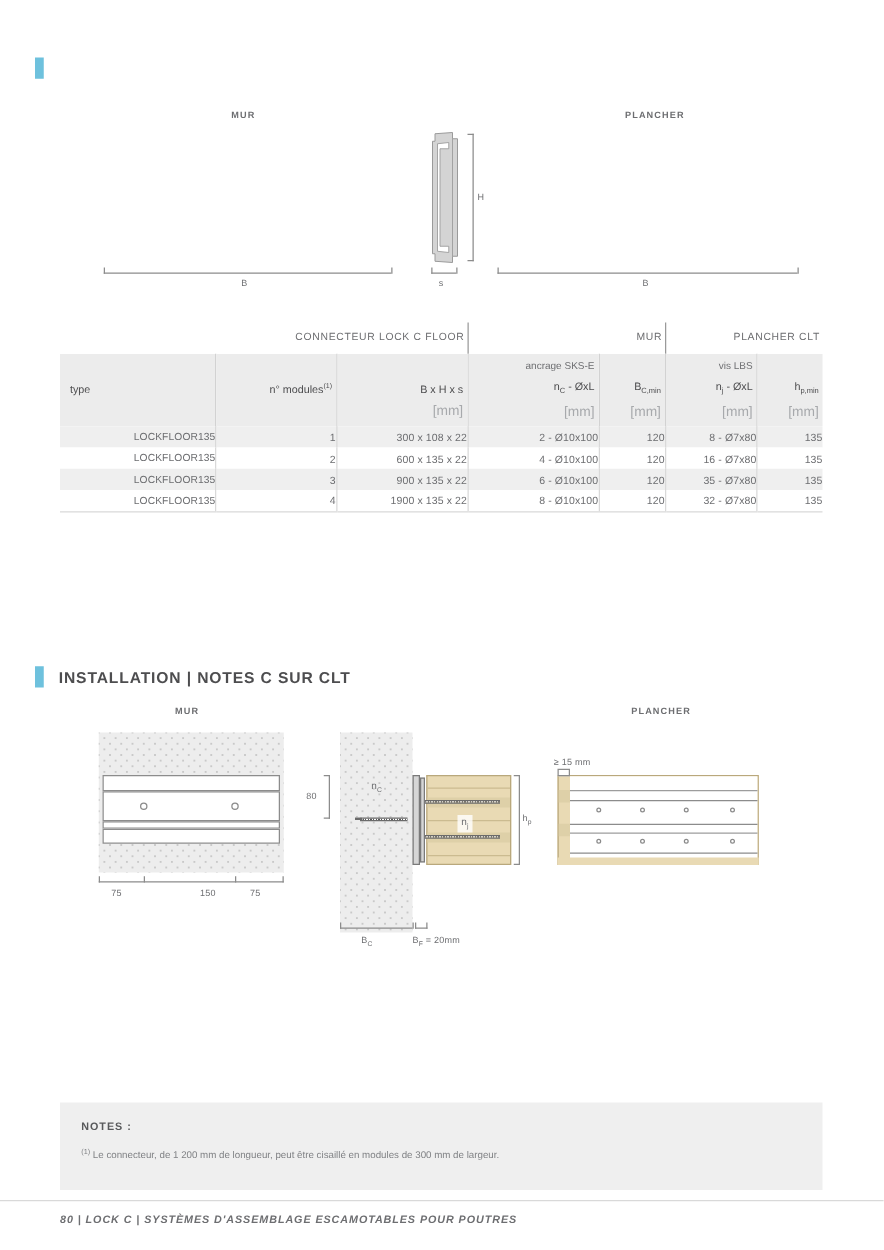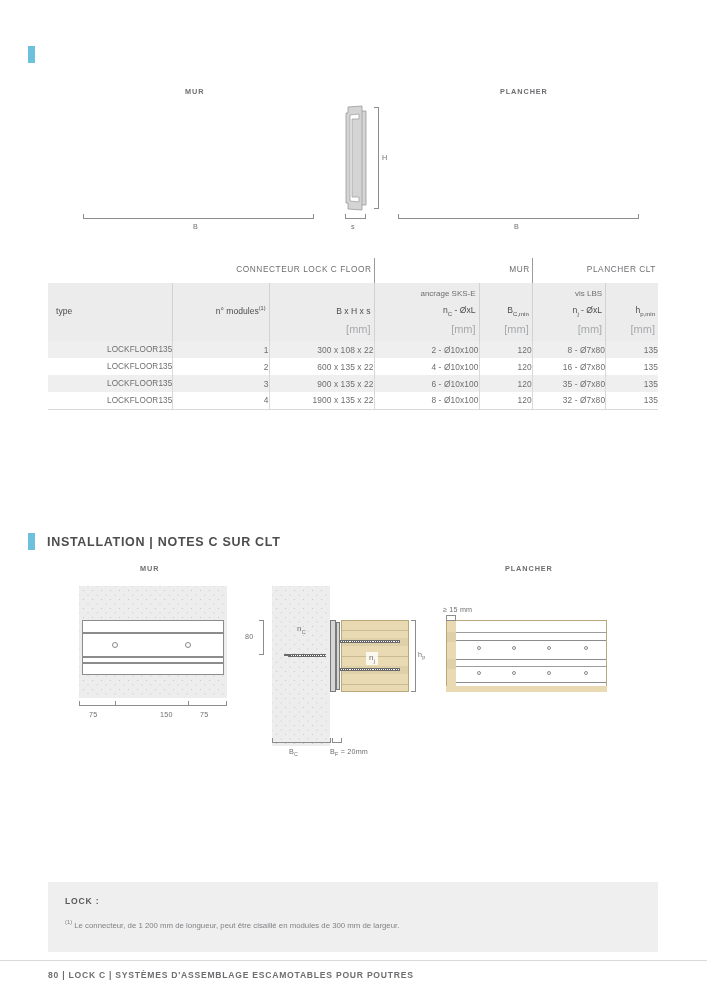--- a/index.html
+++ b/index.html
@@ -137,21 +137,21 @@
   }
   .note-item sup { font-size: 5.8px; }
 
   
   #footer {
     position: absolute; left: 0; top: 960px; width: 707px; height: 40px;
   }
   .footer-rule { position: absolute; left: 0; top: 0; width: 707px; height: 1px; background: #d9d9d9; }
   .footer-text {
     position: absolute; left: 48px; top: 10px;
-    font-size: 8.6px; font-weight: bold; letter-spacing: .75px; color: #6d6e71;
+    font-size: 8.6px; font-weight: bold; letter-spacing: .75px; color: #6d6e71; font-style: italic;
   }
 </style>
 </head>
 <body>
 
 <div class="page">
 
   <div class="section-head" style="left:28px; top:46px;">
     <div class="accent-bar"></div>
   </div>
@@ -375,21 +375,21 @@
     <div class="hole sm" style="left:477px; top:111px;"></div>
     <div class="hole sm" style="left:512px; top:111px;"></div>
     <div class="hole sm" style="left:547px; top:111px;"></div>
     <div class="hole sm" style="left:584px; top:111px;"></div>
 
     <div class="dim" style="left:443px; top:45px;">≥ 15 mm</div>
     <div class="plate" style="left:446px; top:55px; width:10px; height:6px;"></div>
   </div>
 
   <div id="notes-box">
-    <div class="notes-title">LOCK :</div>
+    <div class="notes-title">NOTES :</div>
     <div class="note-item">
       <sup>(1)</sup>
       <span>Le connecteur, de 1 200 mm de longueur, peut être cisaillé en modules de 300 mm de largeur.</span>
     </div>
   </div>
 
   <div id="footer">
     <div class="footer-rule"></div>
     <div class="footer-text">80  |  LOCK C  |  SYSTÈMES D'ASSEMBLAGE ESCAMOTABLES POUR POUTRES</div>
   </div>

